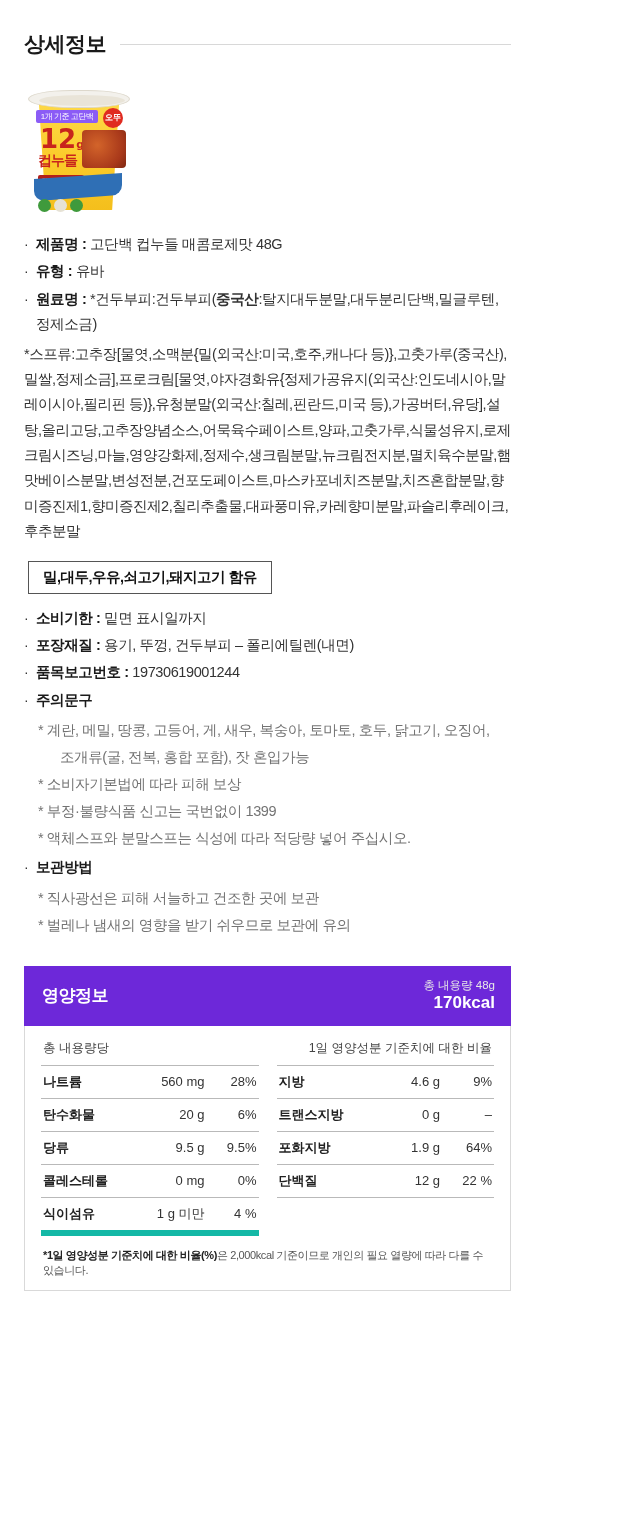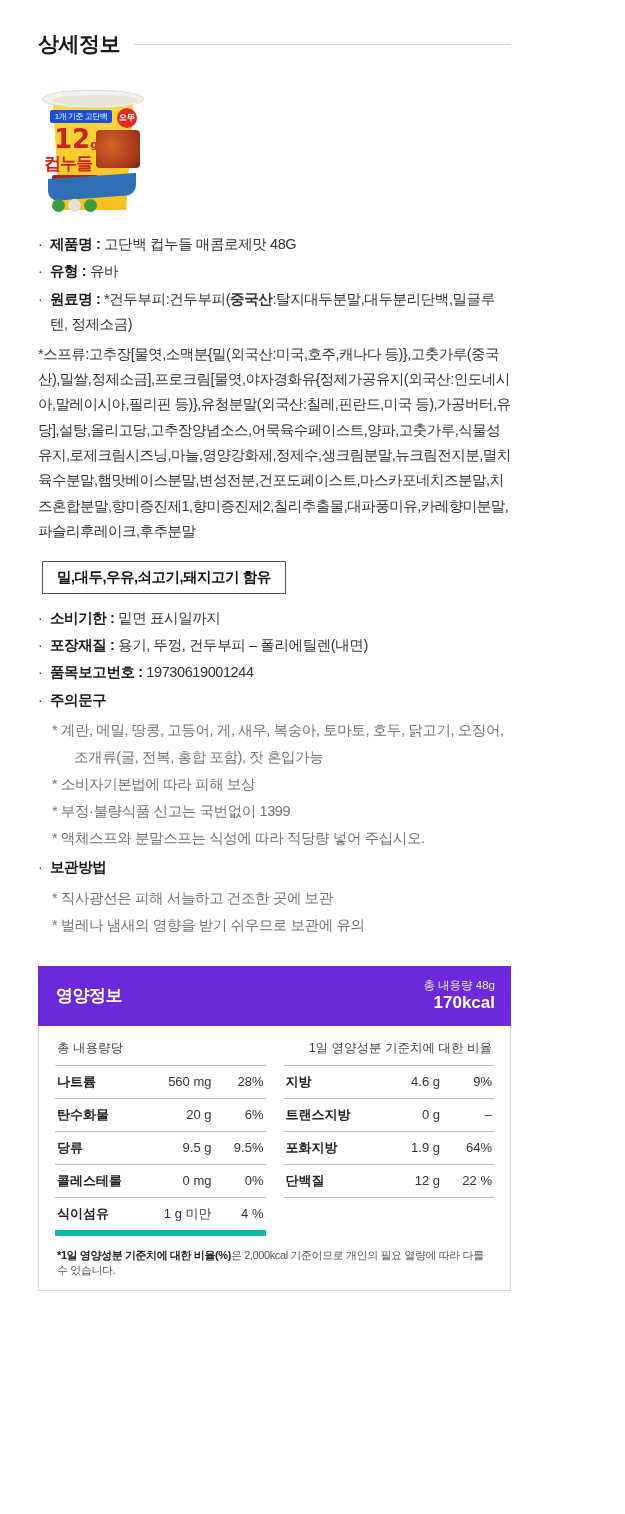--- a/index.html
+++ b/index.html
@@ -10,21 +10,21 @@
   }
   body {
     width: 625px;
     min-height: 1514px;
     font-family: "Liberation Sans", "DejaVu Sans", sans-serif;
     color: #333333;
     -webkit-font-smoothing: antialiased;
   }
   .page {
     width: 549px;
-    padding: 30px 38px 20px 38px;
+    padding: 30px 38px 20px 24px;
   }
 
   
   .detail-header {
     display: flex;
     align-items: center;
     gap: 14px;
     margin-bottom: 22px;
   }
   .detail-header .title {
@@ -92,43 +92,43 @@
     font-weight: bold;
     line-height: 20px;
     text-align: center;
   }
   .green-band {
     position: absolute;
     left: 10px;
     top: 30px;
     width: 62px;
     height: 13px;
-    background: #1d4ed8;
+    background: #8b5cf6;
     border-radius: 2px;
     color: #fff;
     font-size: 8px;
     text-align: center;
     line-height: 13px;
     letter-spacing: -0.5px;
   }
   .big-num {
     position: absolute;
     left: 14px;
     top: 44px;
     font-size: 26px;
     font-weight: bold;
     color: #c8241c;
     font-family: "DejaVu Sans", sans-serif;
   }
   .big-num small { font-size: 11px; }
   .cup-title-kr {
     position: absolute;
-    left: 4px;
+    left: 12px;
     top: 72px;
-    font-size: 17px;
+    font-size: 14px;
     font-weight: bold;
     color: #c8241c;
     letter-spacing: -1px;
   }
   .cup-sub {
     position: absolute;
     left: 12px;
     top: 95px;
     font-size: 8px;
     color: #ffffff;

